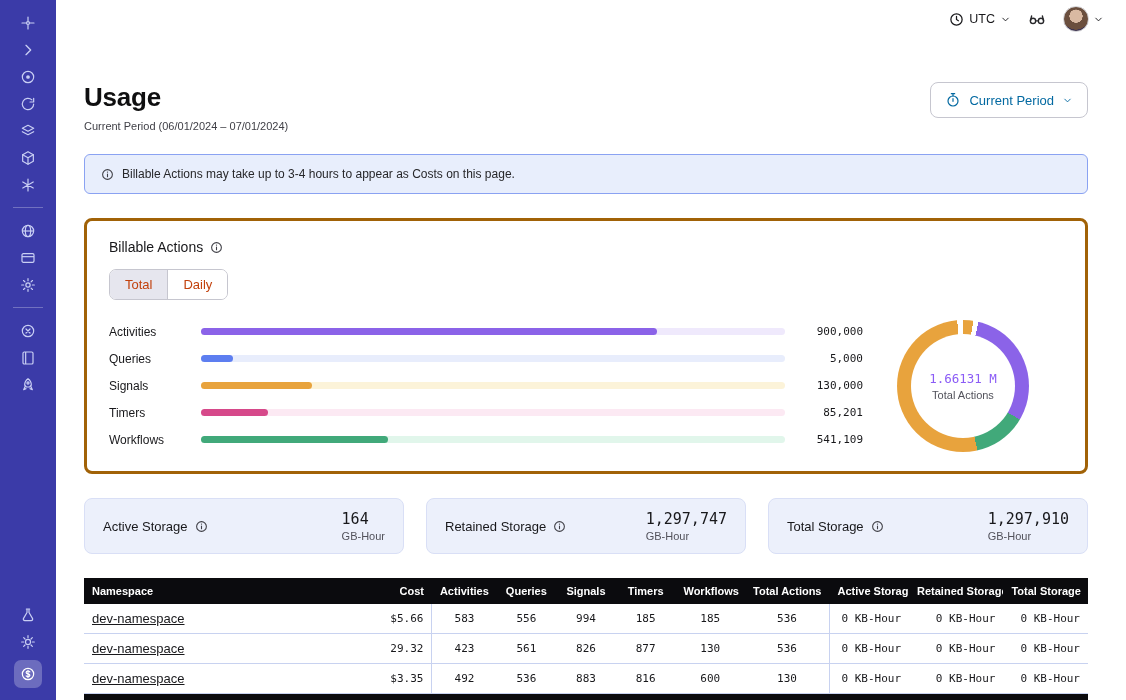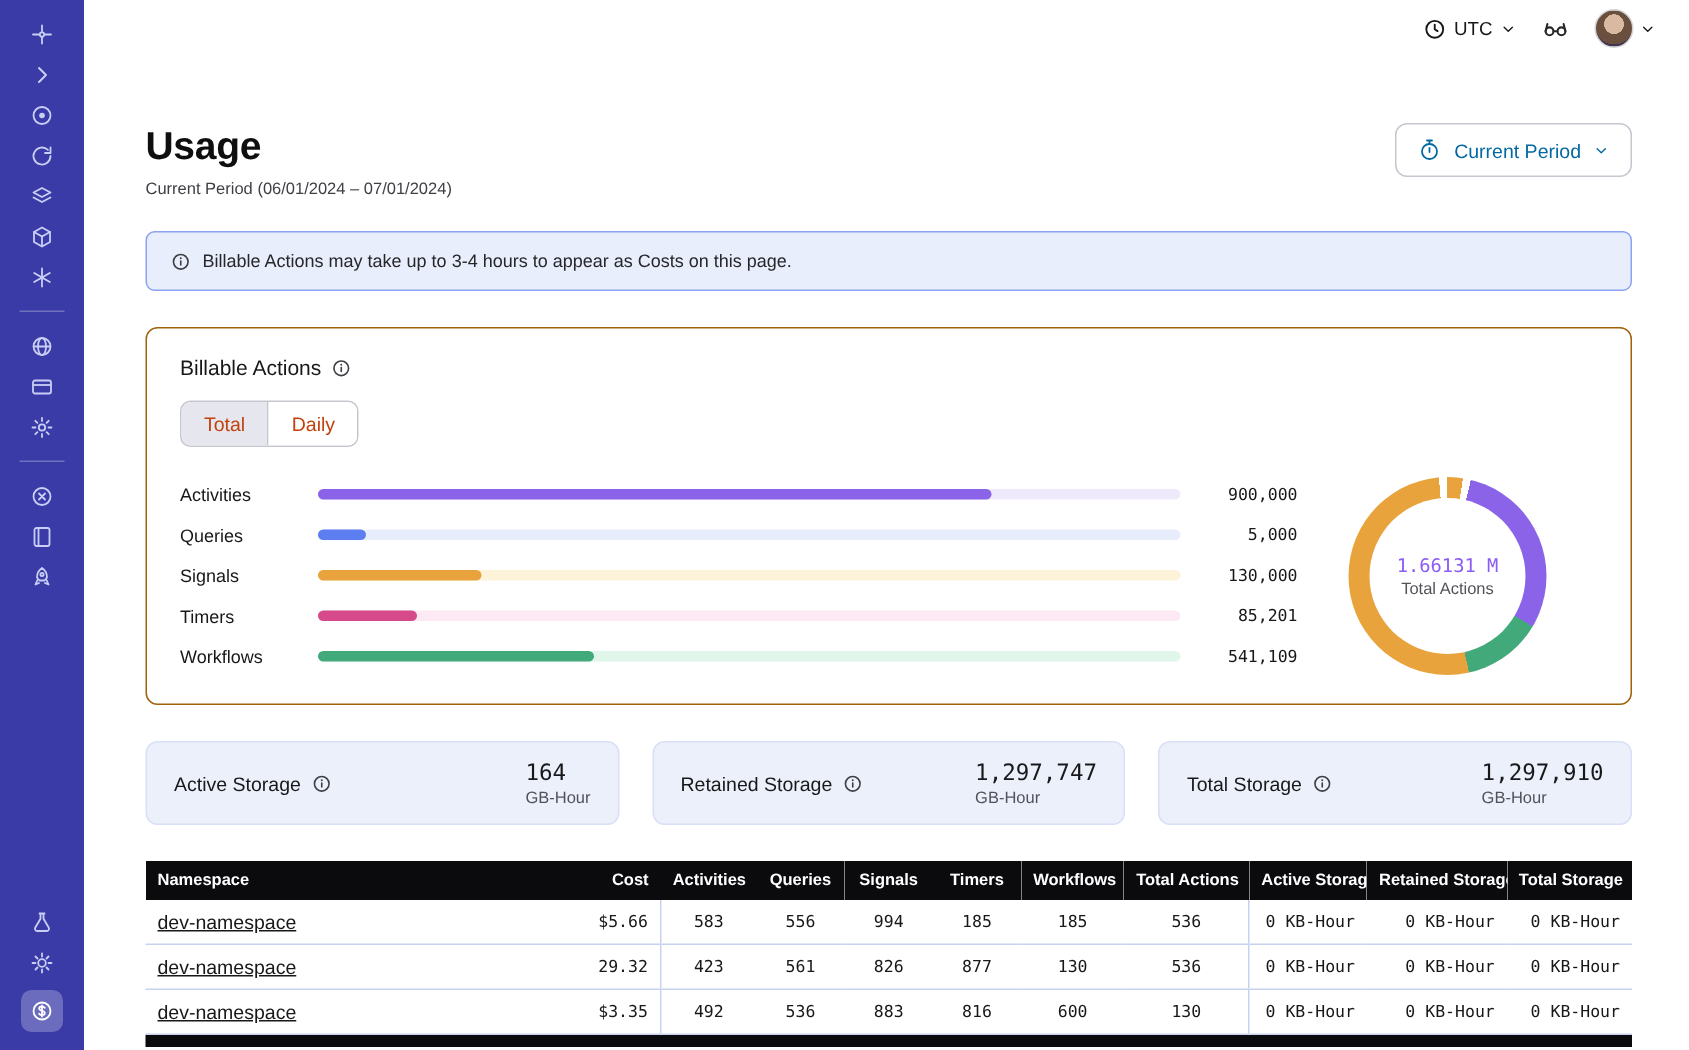--- a/index.html
+++ b/index.html
@@ -18,29 +18,29 @@
   
   .main{flex:1;display:flex;flex-direction:column;min-width:0}
   .topbar{height:38px;display:flex;align-items:center;justify-content:flex-end;gap:16px;padding:16px 22px;background:#fff;flex-shrink:0}
   .tz{display:flex;align-items:center;gap:5px;font-size:12.5px;color:#18181b;cursor:pointer;background:none;border:none;font-family:inherit}
   .tz svg,.icon-btn svg{display:block}
   .icon-btn{background:none;border:none;color:#27272a;cursor:pointer;display:grid;place-items:center}
   .avatar-group{display:flex;align-items:center;gap:4px;cursor:pointer}
   .avatar{width:26px;height:26px;border-radius:50%;background:radial-gradient(circle at 50% 38%,#d9b9a2 0 34%,#6b4f3e 35% 70%,#3e3450 71%);border:1px solid #d4d4d8;overflow:hidden}
   .chev{width:11px;height:11px}
 
-  .content{flex:1;padding:0 38px 0 41px;overflow:hidden}
+  .content{flex:1;padding:0 38px 0 28px;overflow:hidden}
   .header-row{margin-top:44px;display:flex;justify-content:space-between;align-items:flex-start}
   h1{font-size:26px;font-weight:600;color:#0f0f10;letter-spacing:-.2px}
   .subtitle{margin-top:7px;font-size:11px;color:#3f3f46}
   .period-btn{display:flex;align-items:center;gap:8px;border:1px solid #c6c6cf;border-radius:8px;padding:9px 14px;font-size:13px;background:#fff;cursor:pointer;font-family:inherit;color:#0369a1}
 
   .banner{margin-top:22px;border:1px solid #8aa2f2;background:#e8eefc;border-radius:6px;padding:12px 16px;display:flex;gap:8px;align-items:center;font-size:12px;color:#27272a}
 
-  .card{margin-top:24px;border:1px solid #a16207;border-radius:8px;padding:18px 22px;background:#fff}
+  .card{margin-top:24px;border:3px solid #a16207;border-radius:8px;padding:18px 22px;background:#fff}
   .card-title{display:flex;gap:7px;align-items:center;font-size:14px;font-weight:500;color:#18181b}
   .tabs{margin-top:14px;display:inline-flex;border:1px solid #c6c6cf;border-radius:7px;overflow:hidden;font-size:13px;background:#fff}
   .tab{padding:7px 15px;background:#fff;cursor:pointer;border:none;font-family:inherit;font-size:13px;color:#c2410c}
   .tab.active{background:#e6e6ee;font-weight:500;border-right:1px solid #c6c6cf}
 
   .chart-row{margin-top:18px;display:flex;align-items:center}
   .bars{flex:1;min-width:0}
   .bar-row{display:flex;align-items:center;height:27px}
   .bar-label{width:76px;font-size:12px;color:#18181b;flex-shrink:0}
   .bar-track{flex:1;height:7px;border-radius:4px;margin:0 16px;position:relative}

